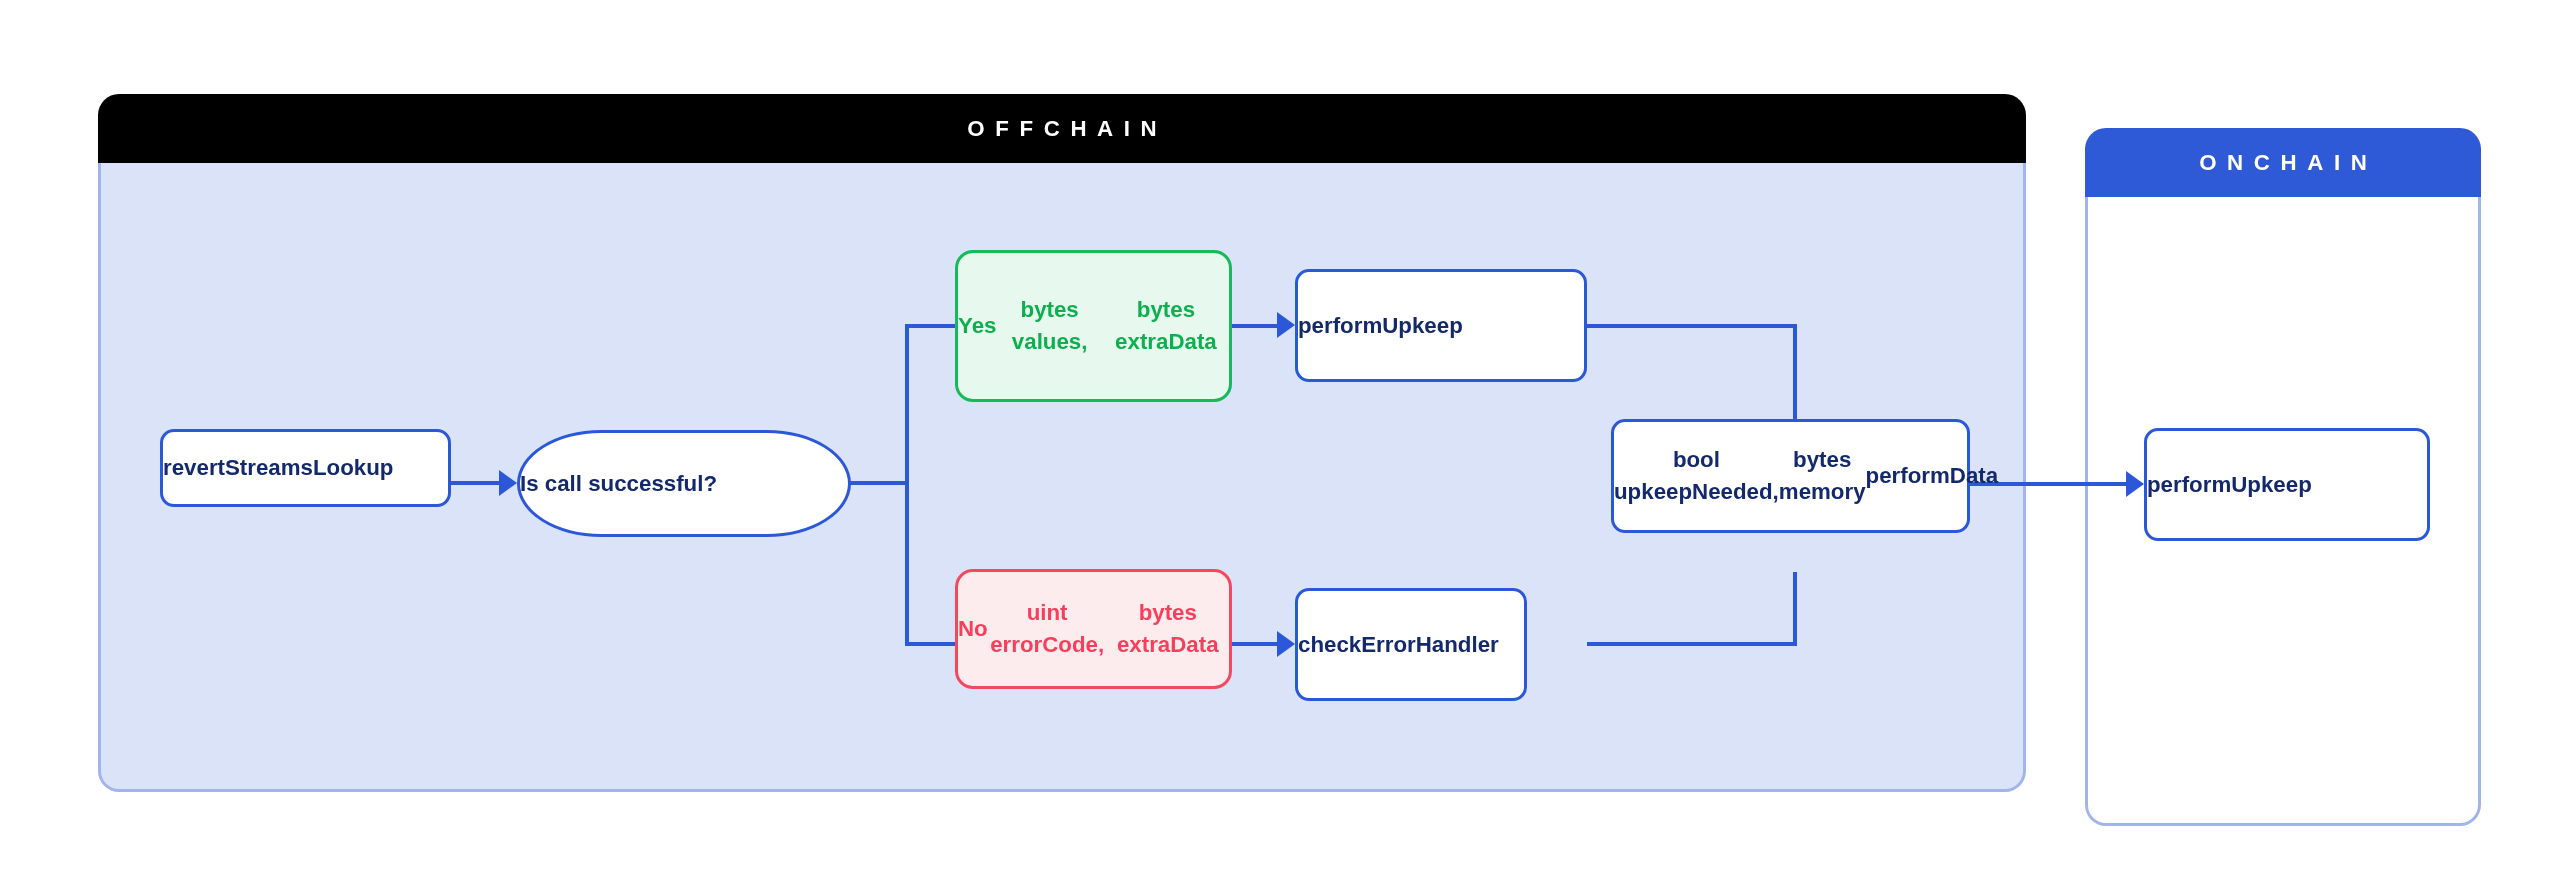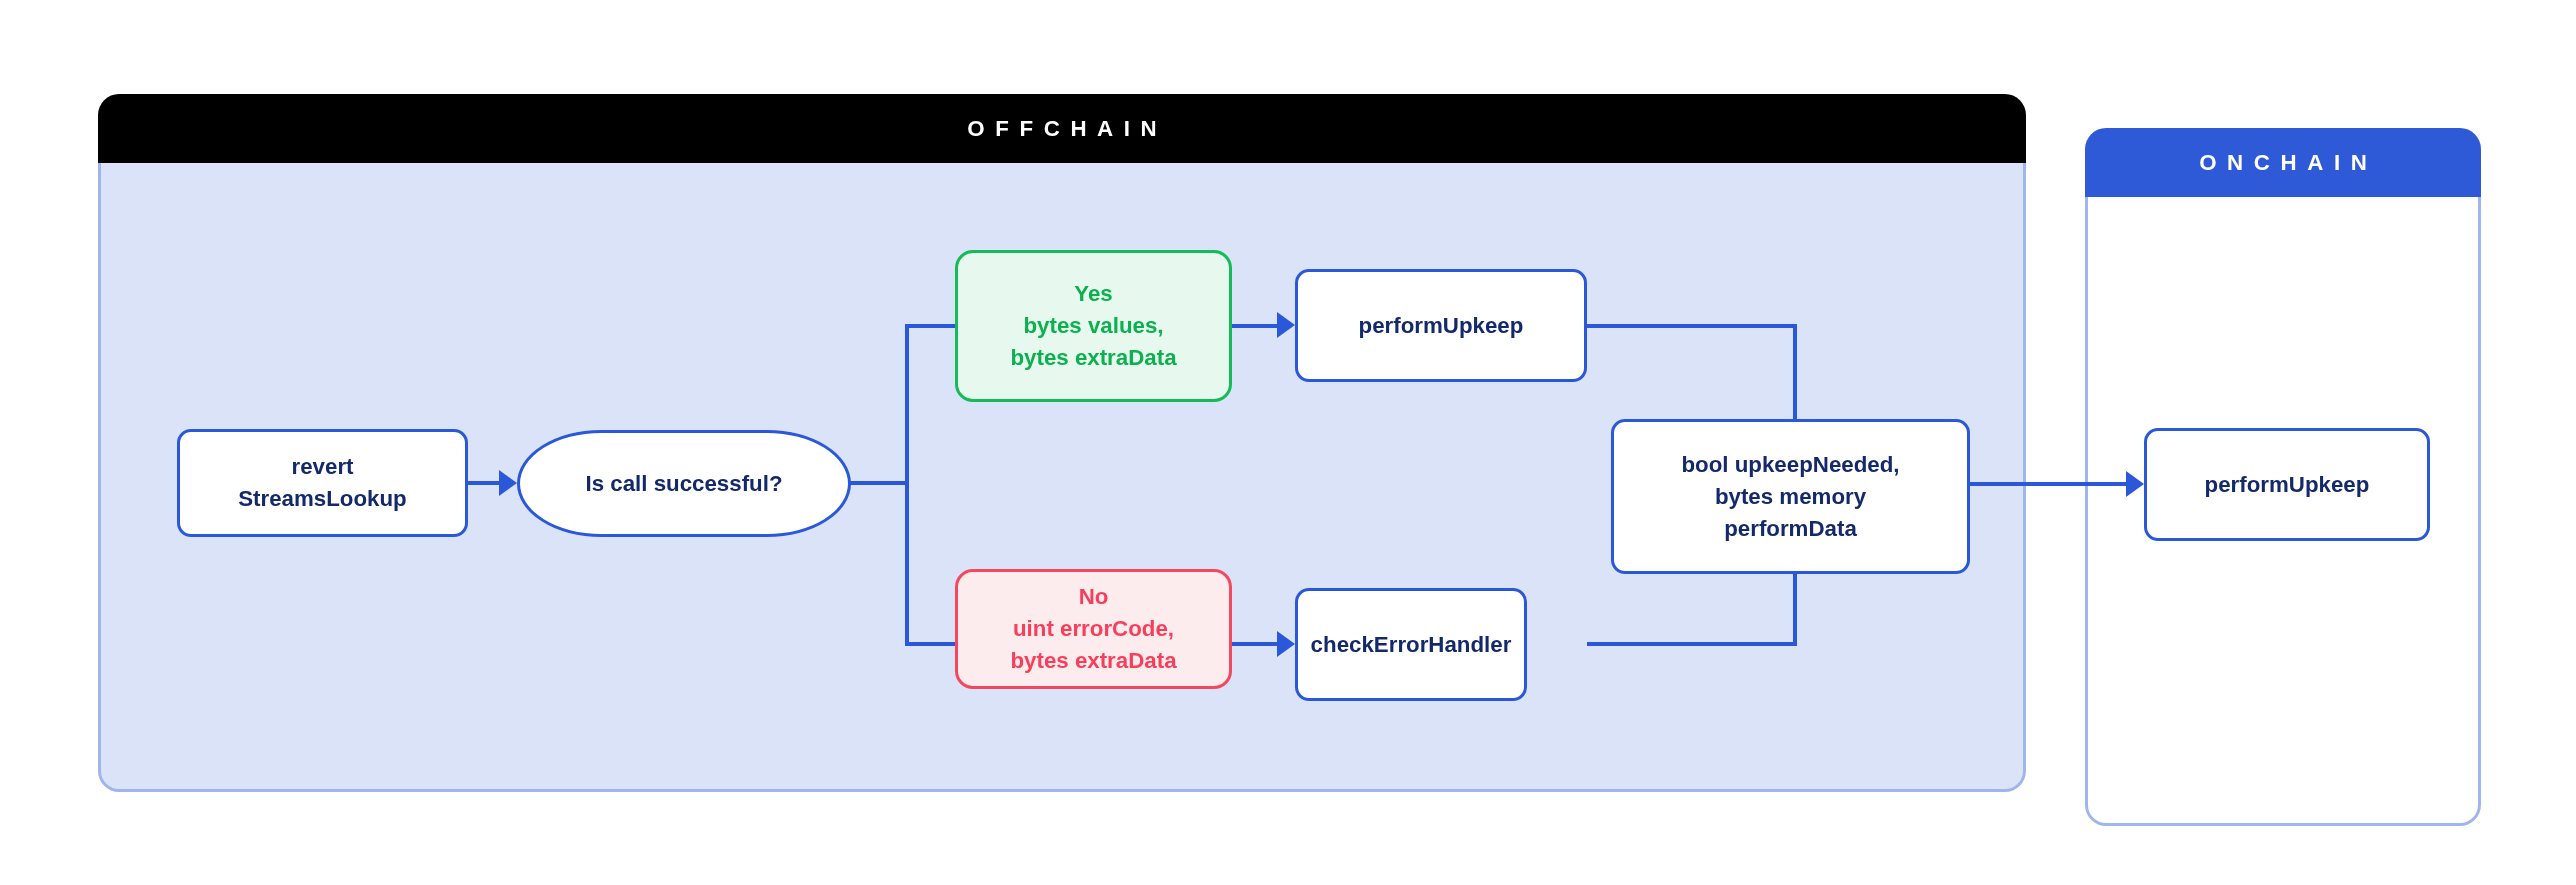--- a/index.html
+++ b/index.html
@@ -23,21 +23,21 @@
     box-sizing:border-box;
     border:3.2px solid var(--container_border,#a0b4ee);
     border-top:none;border-radius:0 0 21px 21px;
     height:629px;
   }
   .offchain .cbody{background:var(--offchain_body_bg,#dbe3f8);}
   .onchain  .cbody{background:var(--onchain_body_bg,#fff);}
 
   .node{
     position:absolute;box-sizing:border-box;
-    display:flex;flex-direction:column;align-items:center;justify-content:center;
+    display:flex;flex-direction:row;align-items:center;
     text-align:center;
     background:var(--node_bg,#fff);
     border:3.7px solid var(--node_border_blue,#2a58d9);
     border-radius:14px;
     color:var(--node_text_navy,#14296b);
     font-size:22.3px;font-weight:bold;line-height:32px;
   }
   .node .ln{display:block;}
   .pill{border-radius:85px / 54px;}
   .node-green{
@@ -96,21 +96,21 @@
 
   <div class="hline" style="left:1587px;top:324px;width:210px;"></div>
   <div class="vline" style="left:1793px;top:324px;height:98px;"></div>
 
   <div class="hline" style="left:1587px;top:642px;width:210px;"></div>
   <div class="vline" style="left:1793px;top:572px;height:74px;"></div>
 
   <div class="hline" style="left:1970px;top:482px;width:157px;"></div>
   <div class="arr" style="left:2126px;top:471px;"></div>
 
-  <div class="node" style="left:177px;top:429px;width:291px;height:108px;">
+  <div class="node" style="left:160px;top:429px;width:291px;height:78px;">
     <span class="ln">revert</span>
     <span class="ln">StreamsLookup</span>
   </div>
 
   <div class="node pill" style="left:517px;top:430px;width:334px;height:107px;">
     <span class="ln">Is call successful?</span>
   </div>
 
   <div class="node node-green" style="left:955px;top:250px;width:277px;height:152px;">
     <span class="ln">Yes</span>
@@ -125,21 +125,21 @@
   <div class="node node-red" style="left:955px;top:569px;width:277px;height:120px;">
     <span class="ln">No</span>
     <span class="ln">uint errorCode,</span>
     <span class="ln">bytes extraData</span>
   </div>
 
   <div class="node" style="left:1295px;top:588px;width:232px;height:113px;">
     <span class="ln">checkErrorHandler</span>
   </div>
 
-  <div class="node" style="left:1611px;top:419px;width:359px;height:155px;">
+  <div class="node" style="left:1611px;top:419px;width:359px;height:114px;">
     <span class="ln">bool upkeepNeeded,</span>
     <span class="ln">bytes memory</span>
     <span class="ln">performData</span>
   </div>
 
   <div class="node" style="left:2144px;top:428px;width:286px;height:113px;">
     <span class="ln">performUpkeep</span>
   </div>
 
 </div>

